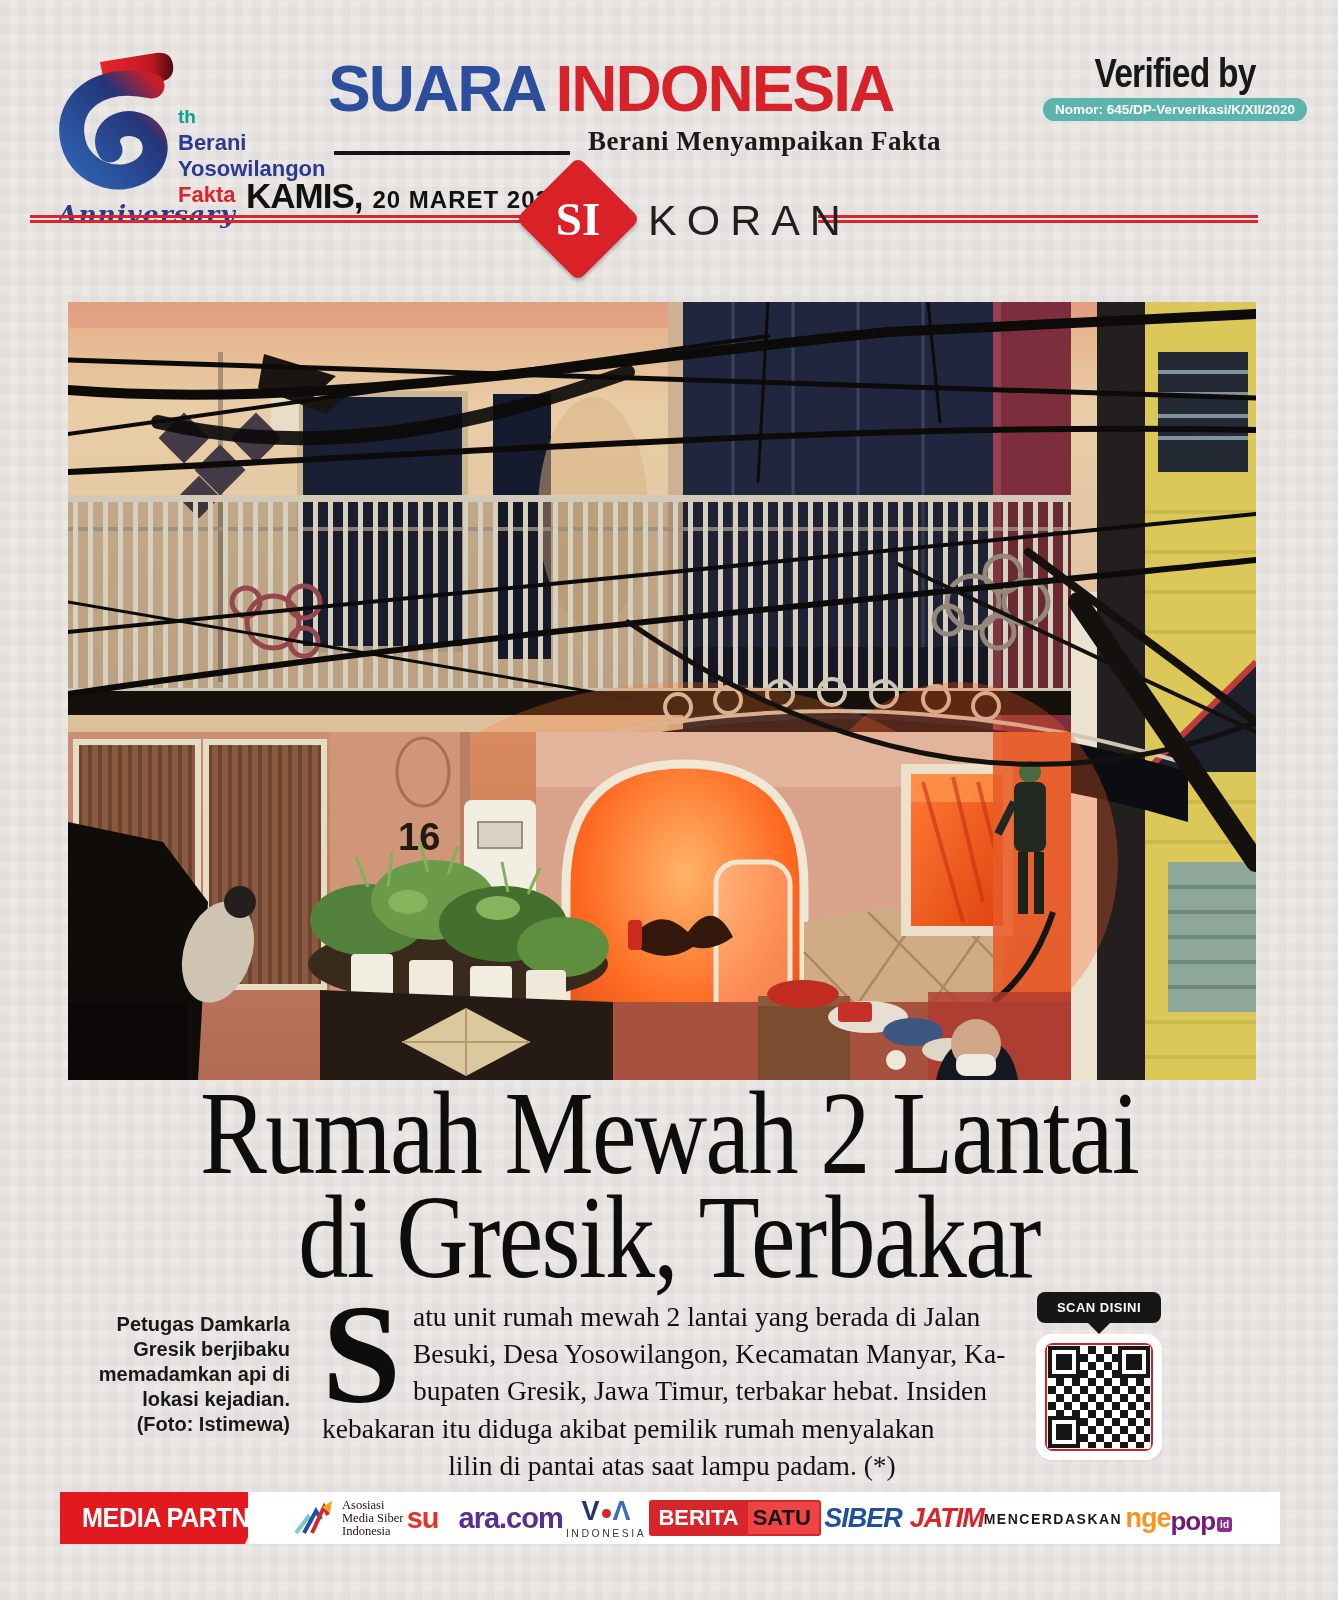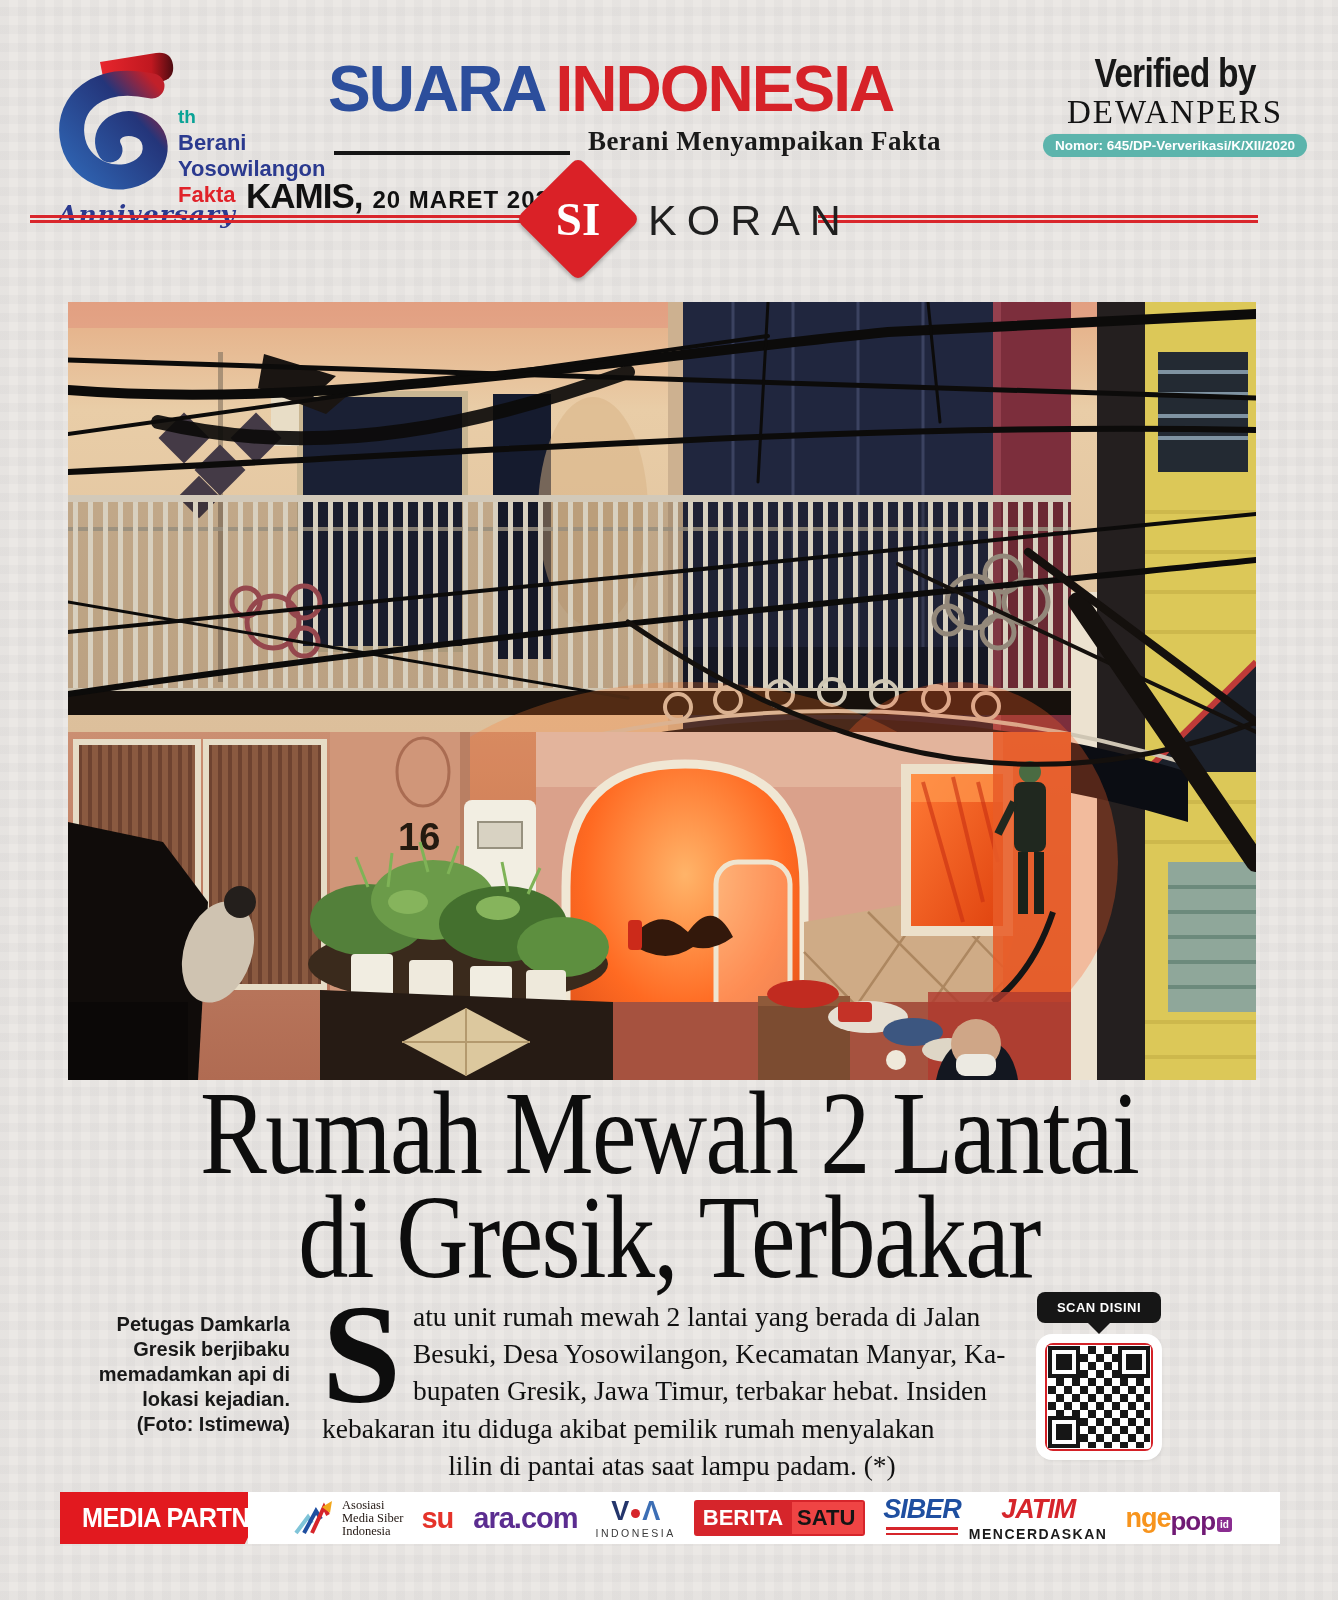--- a/index.html
+++ b/index.html
@@ -87,21 +87,21 @@
   .suara .s1{color:#e5332a;} .suara .s2{color:#5b2d90;padding-left:20px;}
   .voa{flex-direction:column;align-items:center;line-height:1;}
   .voa-mark{font-size:27px;font-weight:900;display:flex;align-items:center;gap:2px;}
   .voa-v{color:#24356b;} .voa-dot{width:9px;height:9px;border-radius:50%;background:#d6252b;display:inline-block;margin-top:4px;}
   .voa-a{color:#3d6fb5;}
   .voa-sub{font-size:10.5px;letter-spacing:2.5px;color:#3a3a3a;margin-top:3px;}
   .bsatu{border:2px solid #d6252b;border-radius:3px;font-weight:900;font-size:22px;}
   .bsatu .b1{background:#d6252b;color:#fff;padding:3px 9px 3px 7px;}
   .bsatu .b2{background:#ef4444;color:#141414;padding:3px 8px 3px 5px;}
   .siber{gap:8px;align-items:flex-start;}
-  .siber-col{display:flex;flex-direction:column;align-items:center;text-align:center;}
+  .siber-col{display:flex;flex-direction:row;align-items:center;text-align:center;}
   .siber-word{font-style:italic;font-weight:900;font-size:27px;letter-spacing:-1px;}
   .siber-s{color:#1f4fa0;} .siber-j{color:#d6252b;}
   .siber-underline{width:92%;height:3px;border-top:3px solid #d6252b;border-bottom:2px solid #d6252b;margin-top:2px;}
   .siber-sub{font-size:14px;font-weight:800;color:#1b1b1b;letter-spacing:1.5px;margin-top:1px;}
   .ngepop{align-items:flex-end;}
   .ngepop .n1{color:#f7941d;font-size:27px;font-weight:900;letter-spacing:-1px;}
   .ngepop .n2{color:#701a75;font-size:26px;font-weight:900;letter-spacing:-1px;line-height:26px;}
   .ngepop .nid{background:#8a2d90;color:#fff;font-size:10px;font-weight:bold;border-radius:3px;padding:2px 3px;margin:0 0 2px 2px;}
 </style>
 </head>
@@ -136,21 +136,20 @@
   </div>
 
   <div class="abs masthead">
     <span class="w1">SUARA</span><span class="w2">INDONESIA</span>
   </div>
   <div class="abs mast-rule"></div>
   <div class="abs mast-tagline">Berani Menyampaikan Fakta</div>
 
   <div class="abs verified">
     <div class="verified-title">Verified by</div>
-    <div class="verified-org">DEWANPERS</div>
     <div class="verified-badge">Nomor: 645/DP-Ververikasi/K/XII/2020</div>
   </div>
 
   <div class="abs dateline">
     <span class="day">KAMIS,</span>
     <span class="rest">20 MARET 2025</span>
   </div>
   <div class="abs rule rule-left"></div>
   <div class="abs rule rule-right"></div>
   <div class="abs si-diamond">

